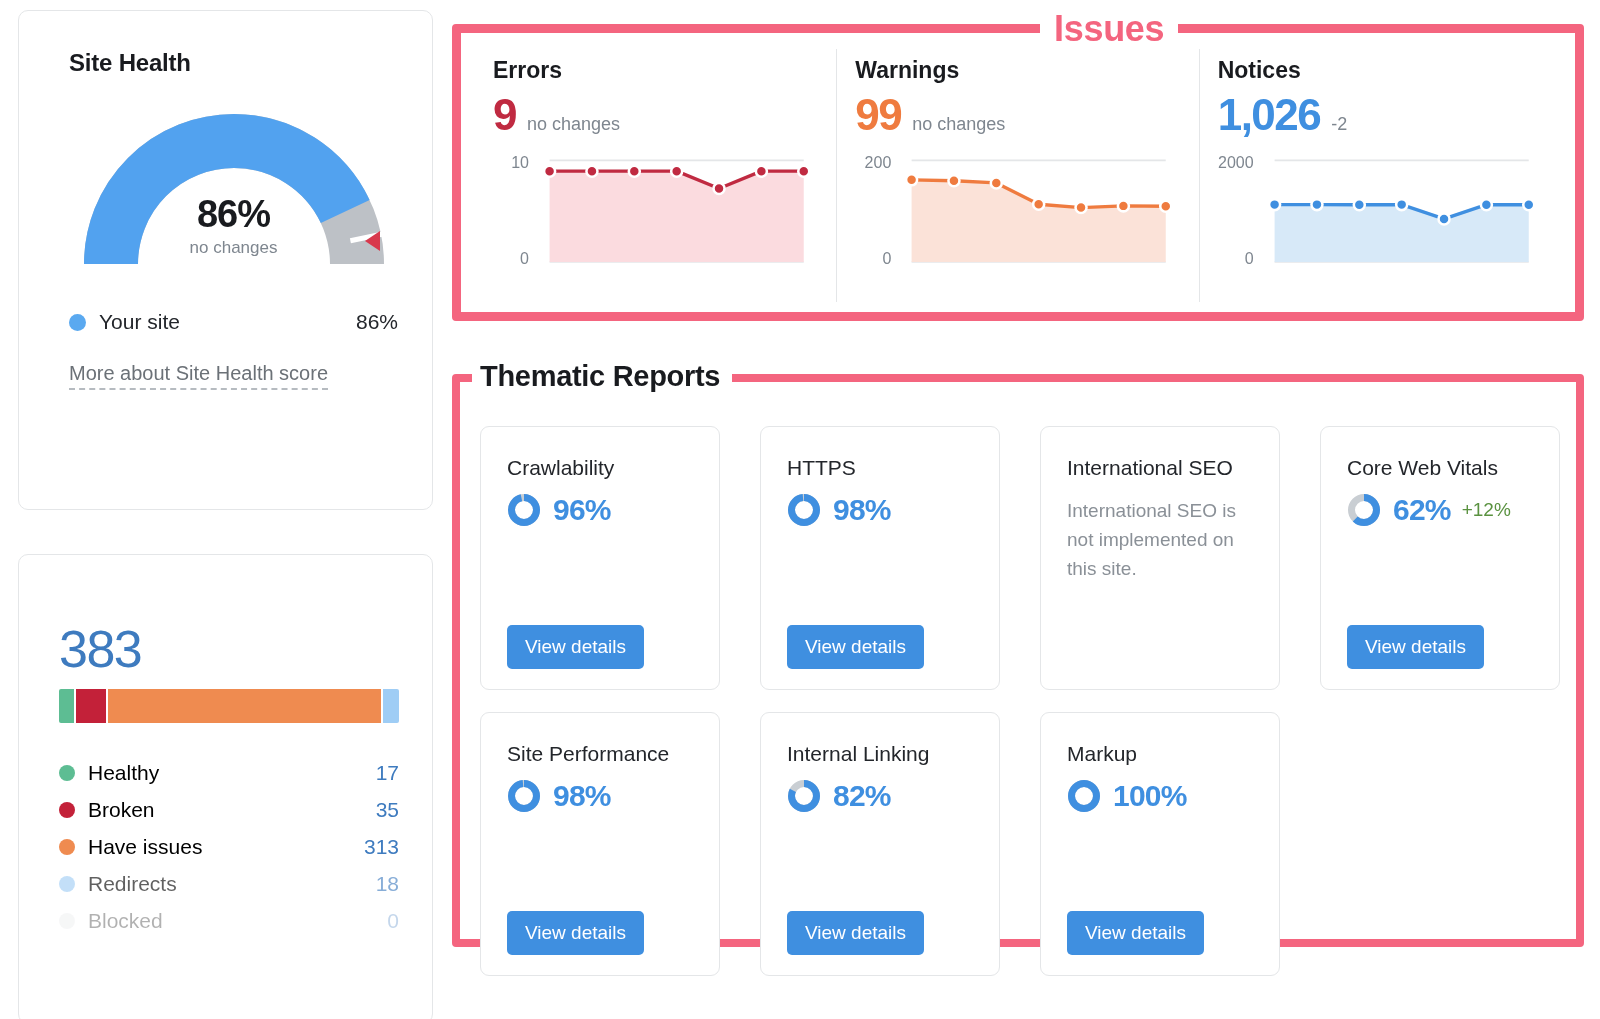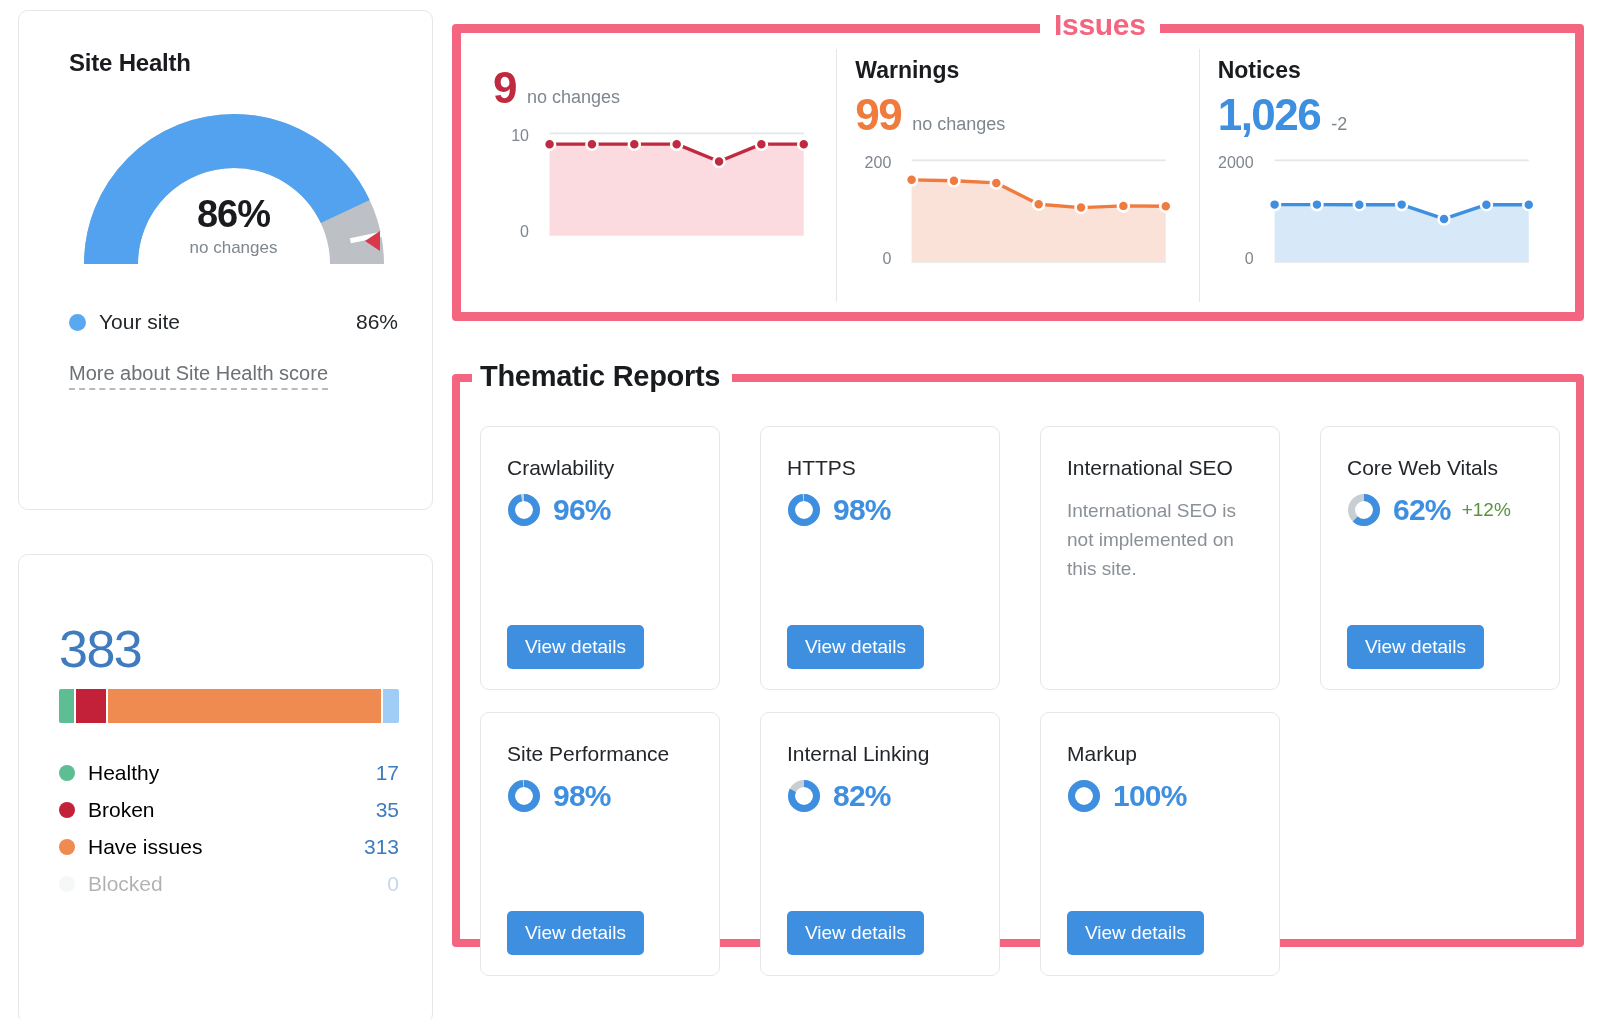--- a/index.html
+++ b/index.html
@@ -94,21 +94,21 @@
   .issues-panel {
     position: absolute; left: 452px; top: 24px;
     width: 1132px; height: 297px;
     border: 9px solid #f4657f;
     border-radius: 4px;
     background: #fff;
   }
   .issues-label {
     position: absolute; left: 1040px; top: 8px;
     background: #fff; padding: 0 14px;
-    font-size: 30px; font-weight: bold; color: #f4657f;
+    font-size: 36px; font-weight: bold; color: #f4657f;
     letter-spacing: -0.3px;
     z-index: 5;
   }
   .issues-inner {
     display: flex; height: 100%;
     padding: 16px 14px 10px 14px;
   }
   .issue-col {
     flex: 1 1 0; padding: 8px 22px 0 18px;
     position: relative;
@@ -234,32 +234,38 @@
           <div class="cp-row" style="opacity: 1;">
             <span class="cp-dot" style="background: rgb(195, 33, 57);"></span>
             <span class="cp-lbl">Broken</span>
             <span class="cp-val">35</span>
           </div>
           <div class="cp-row" style="opacity: 1;">
             <span class="cp-dot" style="background: rgb(239, 139, 80);"></span>
             <span class="cp-lbl">Have issues</span>
             <span class="cp-val">313</span>
           </div>
+          <div class="cp-row" style="opacity: 0.62;">
+            <span class="cp-dot" style="background: rgb(159, 205, 245);"></span>
+            <span class="cp-lbl">Redirects</span>
+            <span class="cp-val">18</span>
+          </div>
           <div class="cp-row" style="opacity: 0.3;">
             <span class="cp-dot" style="background: rgb(227, 229, 231);"></span>
             <span class="cp-lbl">Blocked</span>
             <span class="cp-val">0</span>
           </div>
         </div>
     </div>
   </div>
 
   <div class="issues-panel">
     <div class="issues-inner" id="issues-inner">
         <div class="issue-col">
+          <div class="issue-title">Errors</div>
           <div class="issue-numline">
             <span class="issue-num errors">9</span>
             <span class="issue-delta">no changes</span>
           </div>
           <div class="spark">
             <div class="spark-axis">
               <span class="top">10</span>
               <span class="bot">0</span>
             </div>
             <svg class="spark-svg" viewBox="0 0 260 108" preserveAspectRatio="none">

